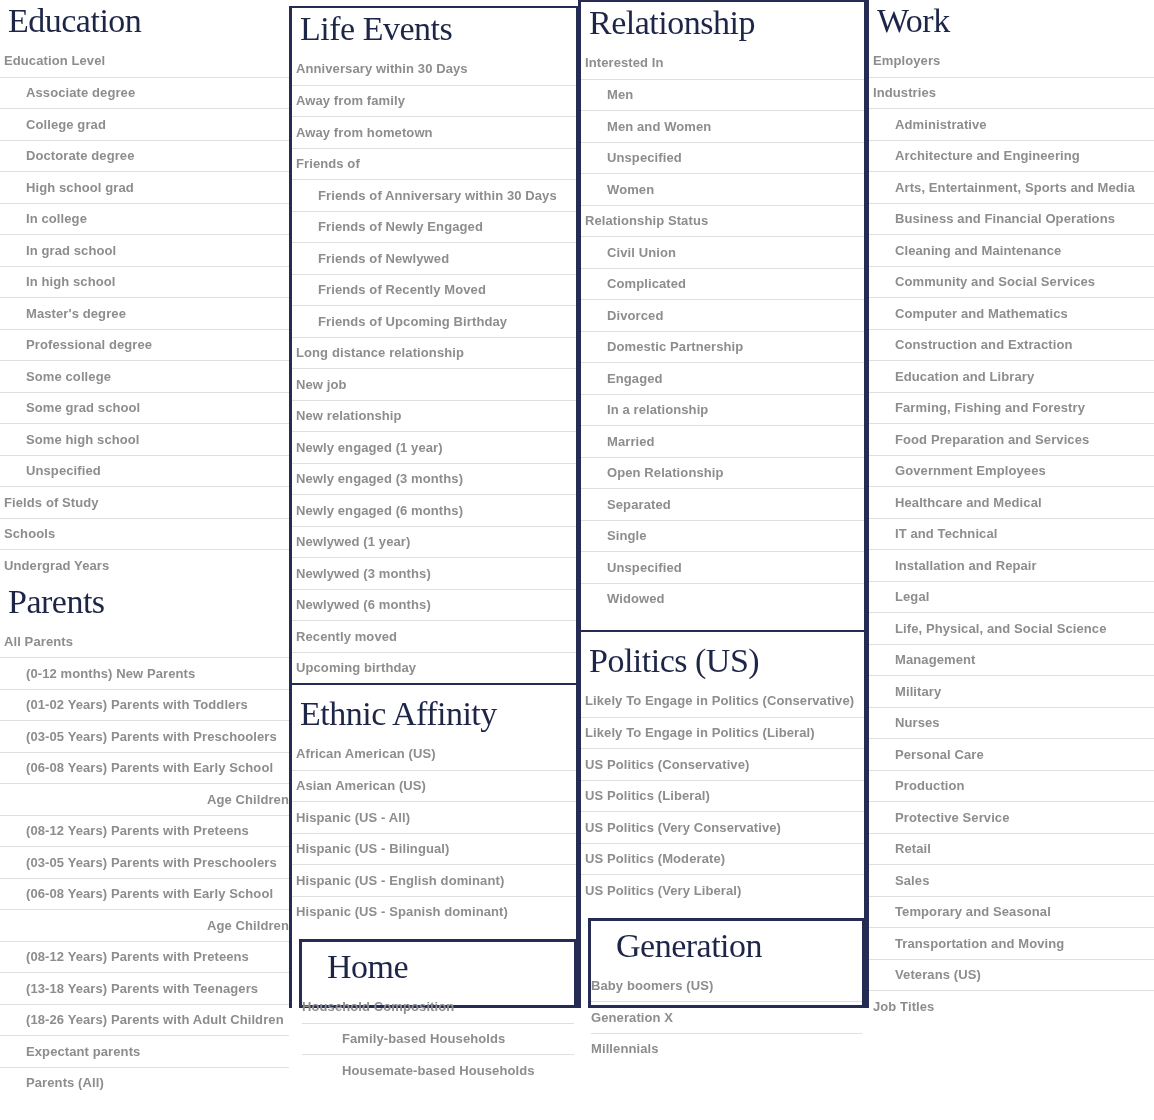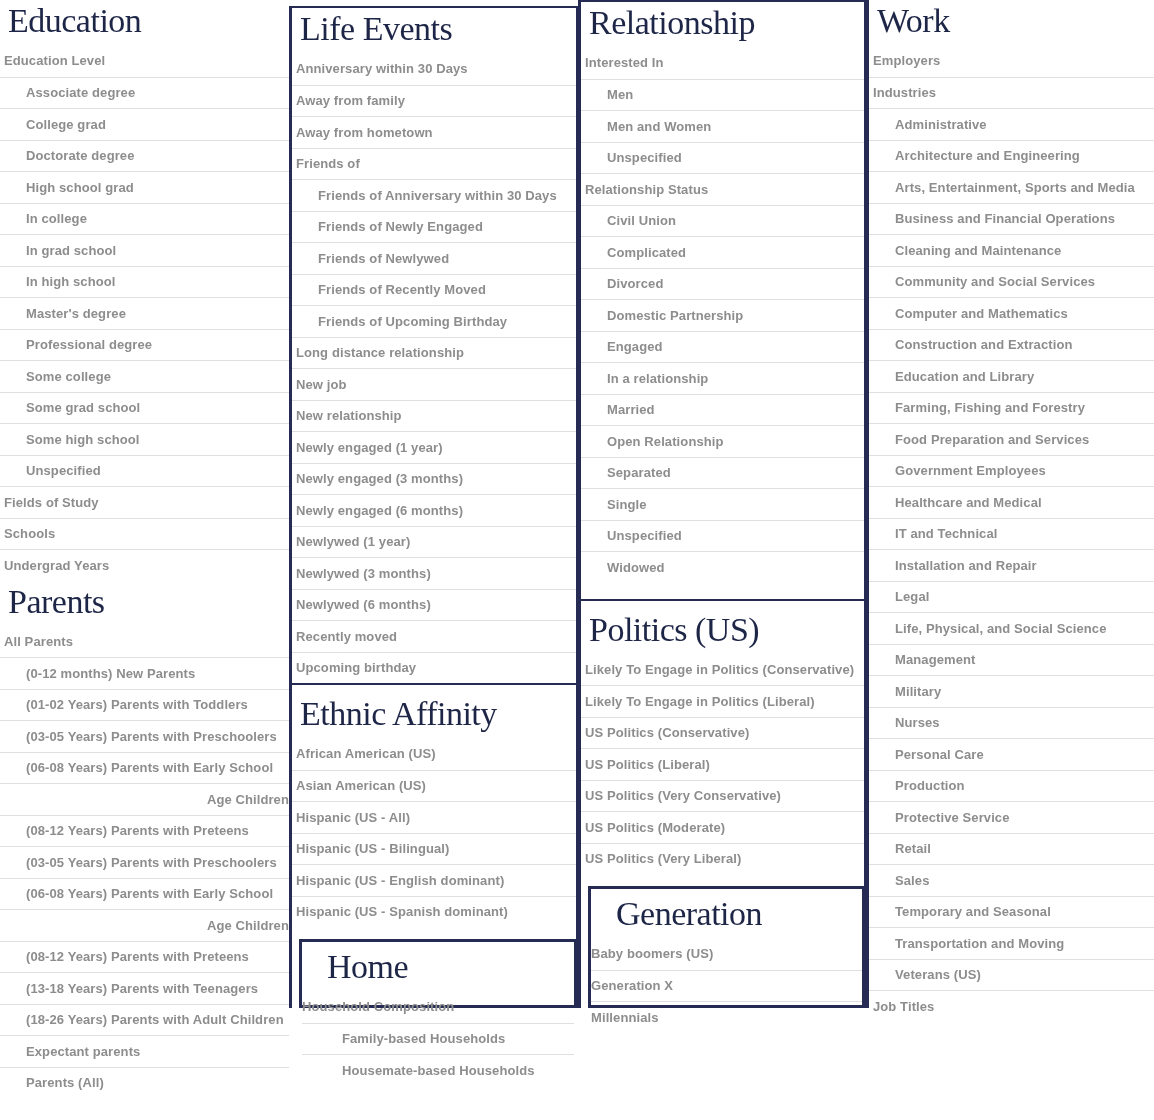--- a/index.html
+++ b/index.html
@@ -275,20 +275,23 @@
           </div>
           <div class="row i1">
             <span>Men</span>
           </div>
           <div class="row i1">
             <span>Men and Women</span>
           </div>
           <div class="row i1">
             <span>Unspecified</span>
           </div>
+          <div class="row i1">
+            <span>Women</span>
+          </div>
           <div class="row i0">
             <span>Relationship Status</span>
           </div>
           <div class="row i1">
             <span>Civil Union</span>
           </div>
           <div class="row i1">
             <span>Complicated</span>
           </div>
           <div class="row i1">

